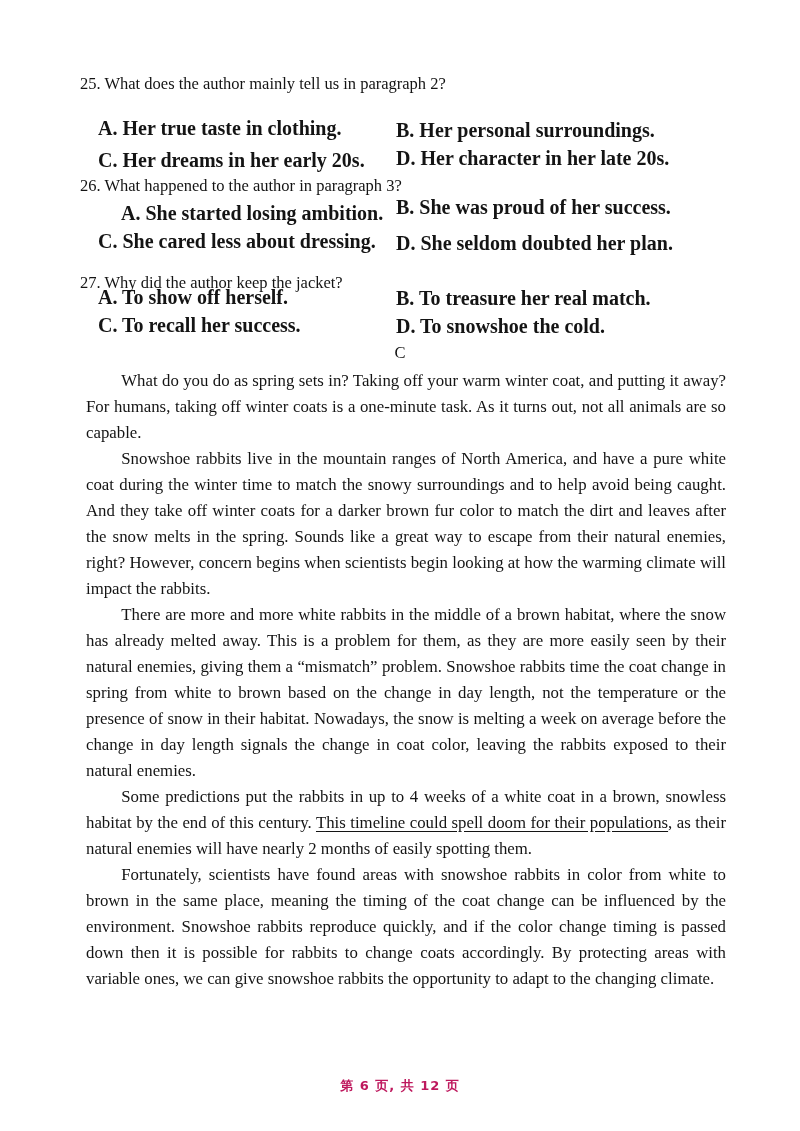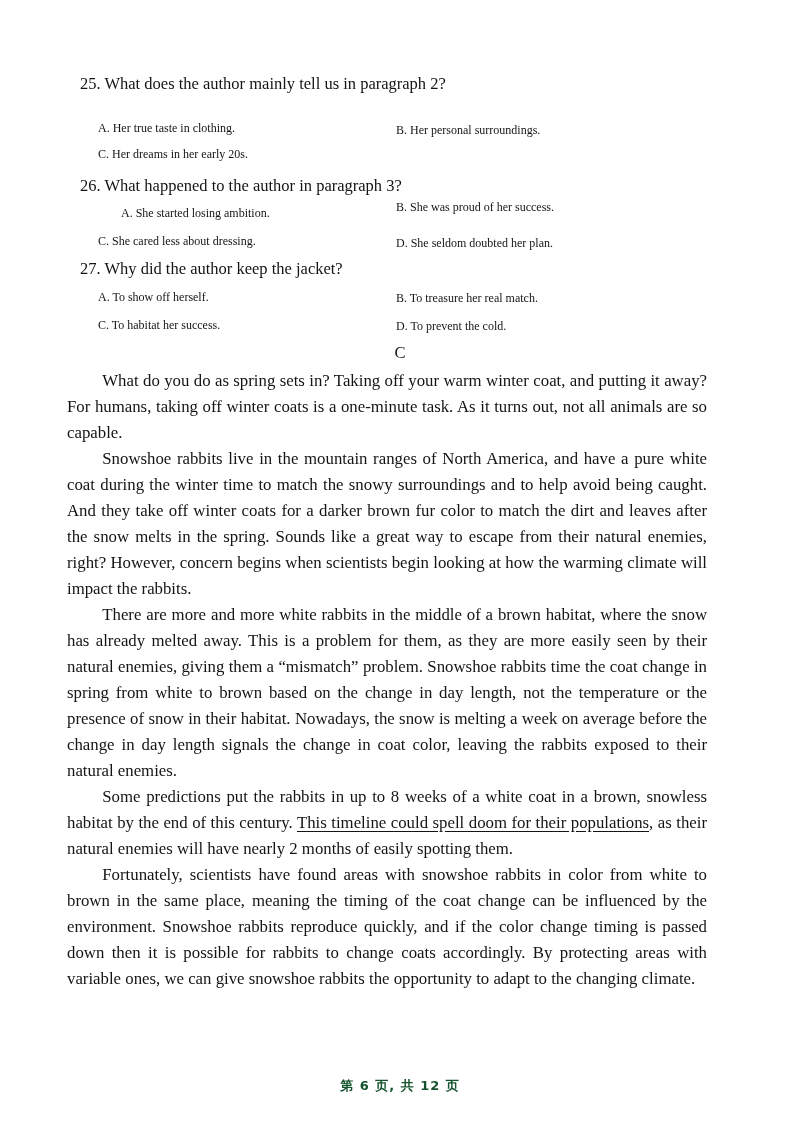--- a/index.html
+++ b/index.html
@@ -6,85 +6,86 @@
     body {
       width: 800px; height: 1131px; position: relative; overflow: hidden;
       font-family: "Liberation Serif", "DejaVu Serif", serif;
       color: #141414;
     }
     .page { position: absolute; left: 0; top: 0; width: 800px; height: 1131px; }
     .q-stem {
       position: absolute; left: 80px; font-size: 16.5px; line-height: 20px; white-space: nowrap;
     }
     .opt {
-      position: absolute; font-size: 12px; line-height: 20px; white-space: nowrap;
+      position: absolute; font-size: 20px; line-height: 20px; white-space: nowrap; font-weight: bold;
     }
     .opt.left { left: 98px; }
     .opt.right { left: 396px; }
     .section-label {
       position: absolute; left: 0; width: 800px; top: 343px; text-align: center;
       font-size: 16.5px; line-height: 20px;
     }
     .passage {
-      position: absolute; left: 67px; width: 640px; top: 368px;
+      position: absolute; left: 86px; width: 640px; top: 368px;
       font-size: 16.8px; line-height: 26px; text-align: justify;
     }
     .passage p { margin: 0; text-indent: 2.1em; }
     .underlined { text-decoration: underline; text-underline-offset: 3px; }
     .footer {
       position: absolute; left: 0; width: 800px; top: 1077px; text-align: center;
       font-family: "DejaVu Sans", sans-serif; font-weight: bold; font-size: 13px;
-      letter-spacing: 1px; color: #14532d;
+      letter-spacing: 1px; color: #be185d;
     }
   </style>
 </head>
 <body>
 
 <div class="page">
 
   <div class="q-stem" style="top:74px;">
     <span>25.</span>
     <span>What does the author mainly tell us in paragraph 2?</span>
   </div>
   <div class="opt left" style="top:118px;">A. Her true taste in clothing.</div>
   <div class="opt right" style="top:120px;">B. Her personal surroundings.</div>
-  <div class="opt left" style="top:144px;">C. Her dreams  in her early 20s.</div>
+  <div class="opt left" style="top:150px;">C. Her dreams  in her early 20s.</div>
+  <div class="opt right" style="top:148px;">D. Her character in her late 20s.</div>
 
   <div class="q-stem" style="top:176px;text-align:right;">
     <span>26.</span>
     <span>What happened to the author in paragraph 3?</span>
   </div>
   <div class="opt left" style="top:203px;margin-left:23px;">A. She started losing ambition.</div>
   <div class="opt right" style="top:197px;text-align:right;">B. She was proud of her success.</div>
   <div class="opt left" style="top:231px;text-align:center;">C. She cared less about dressing.</div>
   <div class="opt right" style="top:233px;">D. She seldom doubted her plan.</div>
 
-  <div class="q-stem" style="top:259px;">
+  <div class="q-stem" style="top:273px;">
     <span>27.</span>
     <span>Why did the author keep the jacket?</span>
   </div>
   <div class="opt left" style="top:287px;">A. To show off herself.</div>
   <div class="opt right" style="top:288px;">B. To treasure her real match.</div>
-  <div class="opt left" style="top:315px;">C. To habitat her success.</div>
-  <div class="opt right" style="top:316px;">D. To prevent the cold.</div>
+  <div class="opt left" style="top:315px;">C. To recall her success.</div>
+  <div class="opt right" style="top:316px;">D. To snowshoe the cold.</div>
 
   <div class="section-label">C</div>
 
   <div class="passage">
     <p>
       <span>What do you do as spring sets in? Taking off your warm winter coat, and putting it away? For humans, taking off winter coats is a one-minute task. As it turns out, not all animals are so capable.</span>
     </p>
     <p>
       <span>Snowshoe rabbits live in the mountain ranges of North America, and have a pure white coat during the winter time to match the snowy surroundings and to help avoid being caught. And they take off winter coats for a darker brown fur color to match the dirt and leaves after the snow melts in the spring. Sounds like a great way to escape from their natural enemies, right? However, concern begins when scientists begin looking at how the warming climate will impact the rabbits.</span>
     </p>
     <p>
       <span>There are more and more white rabbits in the middle of a brown habitat, where the snow has already melted away. This is a problem for them, as they are more easily seen by their natural enemies, giving them a “mismatch” problem. Snowshoe rabbits time the coat change in spring from white to brown based on the change in day length, not the temperature or the presence of snow in their habitat. Nowadays, the snow is melting a week on average before the change in day length signals the change in coat color, leaving the rabbits exposed to their natural enemies.</span>
     </p>
     <p>
-      <span>Some predictions put the rabbits in up to 8 weeks of a white coat in a brown, snowless habitat by the end of this century. </span><span class="underlined">This timeline could spell doom for their populations</span><span>, as their natural enemies will have nearly 2 months of easily spotting them.</span>
+      <span>Some predictions put the rabbits in up to 4 weeks of a white coat in a brown, snowless habitat by the end of this century. </span><span class="underlined">This timeline could spell doom for their populations</span><span>, as their natural enemies will have nearly 2 months of easily spotting them.</span>
     </p>
     <p>
       <span>Fortunately, scientists have found areas with snowshoe rabbits in color from white to brown in the same place, meaning the timing of the coat change can be influenced by the environment. Snowshoe rabbits reproduce quickly, and if the color change timing is passed down then it is possible for rabbits to change coats accordingly. By protecting areas with variable ones, we can give snowshoe rabbits the opportunity to adapt to the changing climate.</span>
     </p>
   </div>
 
   <div class="footer">第 6 页, 共 12 页</div>
 </div>
 
 </body></html>

